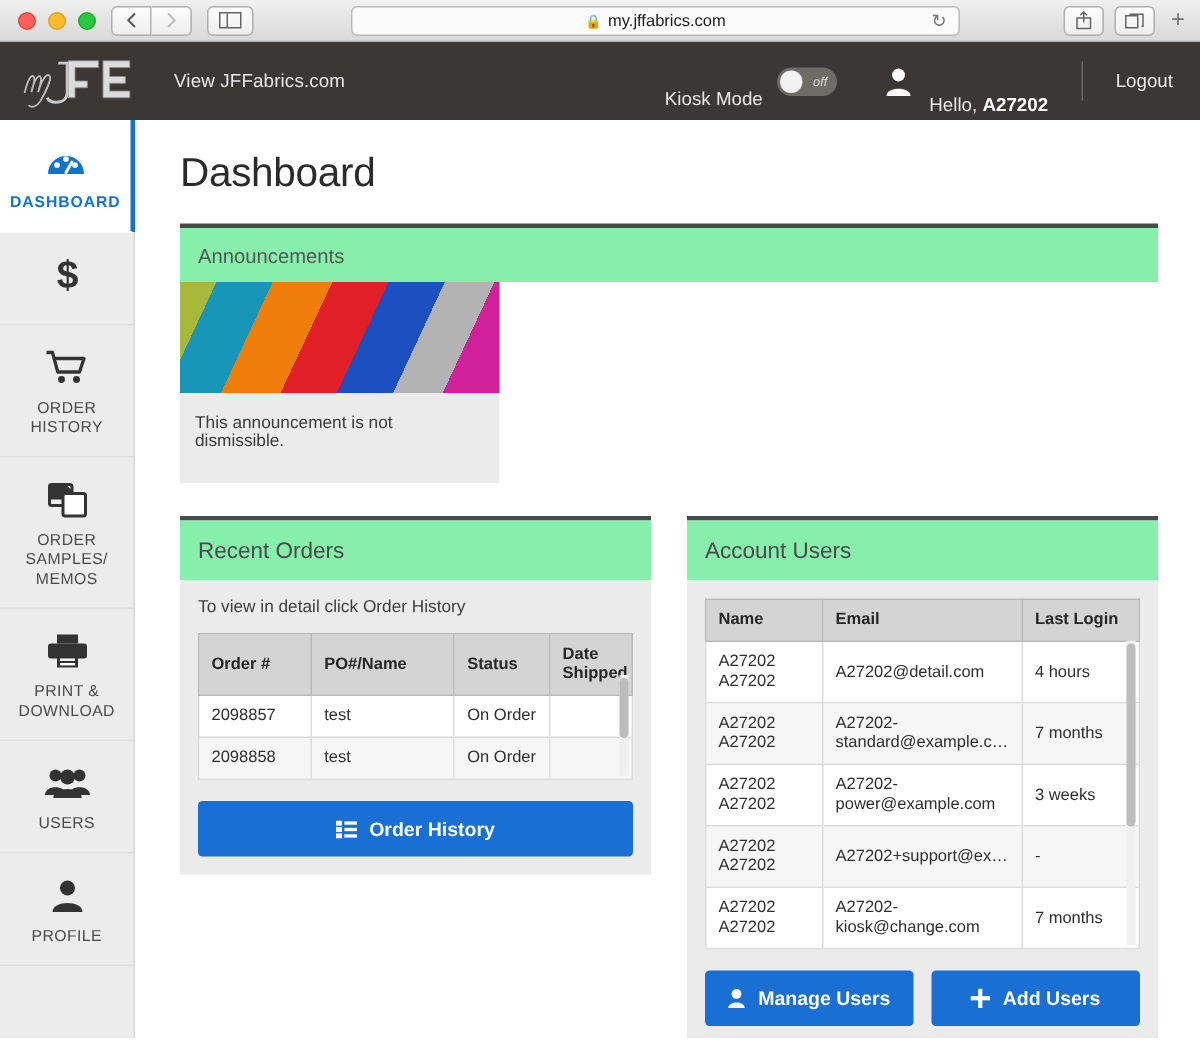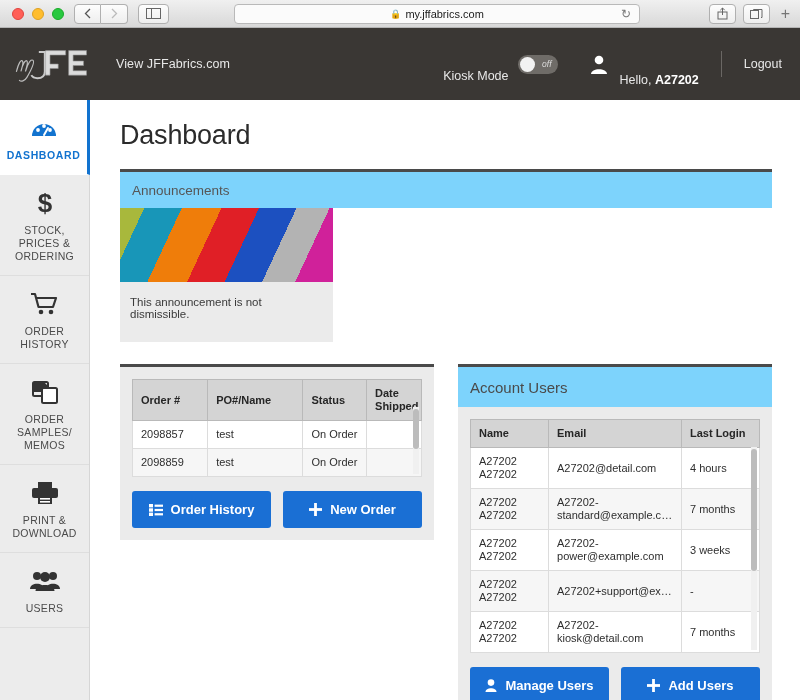--- a/index.html
+++ b/index.html
@@ -49,21 +49,21 @@
     font-size: 11px; color: #1a1a1a;
   }
   .lock { margin-right: 4px; font-size: 9px; color: #555; }
   .reload { position: absolute; right: 8px; font-size: 12px; color: #777; }
 
   .right-tools { position: absolute; right: 6px; display: flex; align-items: center; gap: 7px; }
   .plus-tab { font-size: 16px; color: #767676; padding: 0 4px; }
 
   
   .app-header {
-    height: 72px; background: #3a3734;
+    height: 52px; background: #3a3734;
     display: flex; align-items: center;
     padding: 0 18px 0 12px;
     position: relative;
   }
   .logo { width: 82px; height: 46px; flex: none; }
   .view-link { color: #e8e8e8; font-size: 12.5px; margin-left: 22px; letter-spacing: .1px; }
   .header-right { margin-left: auto; display: flex; align-items: center; }
   .kiosk-label { color: #e8e8e8; font-size: 12.5px; margin-right: 9px; margin-top: 24px; }
   .toggle {
     width: 40px; height: 19px; border-radius: 10px;
@@ -102,21 +102,21 @@
     margin-right: -1px;
     border-bottom-color: #ffffff;
   }
   .side-item.active .lbl { font-weight: bold; letter-spacing: .6px; }
 
   .content { flex: 1; padding: 20px 28px 0 30px; overflow: hidden; background:#fff; }
   .page-title { font-size: 27px; font-weight: normal; color: #2b2b2b; letter-spacing: -.2px; margin-bottom: 18px; }
 
   
   .panel { border-top: 3px solid #4a4a4a; background: #fff; }
-  .panel-head { padding: 11px 12px 10px; font-size: 13.5px; color: #565656; background:#7dd3fc; }
+  .panel-head { padding: 11px 12px 10px; font-size: 13.5px; color: #565656; background:#86efac; }
   .panel-body { background: #ebebeb; padding: 12px; }
 
   .announce-card { width: 213px; background: #ebebeb; }
   .fabric {
     height: 74px; width: 100%;
     background:
       linear-gradient(115deg,
         #a8b83c 0px, #a8b83c 22px,
         #1896b8 22px, #1896b8 56px,
         #ef7d0a 56px, #ef7d0a 92px,
@@ -261,21 +261,20 @@
       </span>
       <div class="lbl">DASHBOARD</div>
     </div>
 
     <div class="side-item">
       <span class="ico">
         <svg width="22" height="28" viewBox="0 0 22 28">
             <text x="11" y="23" font-size="26" font-family="Liberation Sans, sans-serif" font-weight="bold" fill="#333" text-anchor="middle">$</text>
           </svg>
       </span>
-      <div class="lbl">STOCK, PRICES &amp; ORDERING</div>
     </div>
 
     <div class="side-item">
       <span class="ico">
         <svg width="30" height="24" viewBox="0 0 30 24">
             <path d="M1 2 H5 L8.5 15 H23 L26 6 H7" stroke="#333" stroke-width="2.2" fill="none" stroke-linejoin="round"></path>
             <circle cx="11" cy="20" r="2.3" fill="#333"></circle>
             <circle cx="21" cy="20" r="2.3" fill="#333"></circle>
           </svg>
       </span>
@@ -313,57 +312,68 @@
             <circle cx="23" cy="6" r="4" fill="#333"></circle>
             <path d="M0 19 C0 12, 14 12, 14 19 Z" fill="#333"></path>
             <path d="M16 19 C16 12, 30 12, 30 19 Z" fill="#333"></path>
             <circle cx="15" cy="7" r="5" fill="#333"></circle>
             <path d="M5.5 21 C5.5 13, 24.5 13, 24.5 21 Z" fill="#333"></path>
           </svg>
       </span>
       <div class="lbl">USERS</div>
     </div>
 
+    <div class="side-item">
+      <span class="ico">
+        <svg width="24" height="24" viewBox="0 0 24 24">
+            <circle cx="12" cy="7" r="5" fill="#333"></circle>
+            <path d="M2 23 C2 15, 22 15, 22 23 Z" fill="#333"></path>
+          </svg>
+      </span>
+      <div class="lbl">PROFILE</div>
+    </div>
   </div>
 
   <div class="content">
     <h1 class="page-title">Dashboard</h1>
 
     <div class="panel">
       <div class="panel-head">Announcements</div>
       <div class="announce-card">
         <div class="fabric"></div>
         <div class="announce-text">This announcement is not dismissible.</div>
       </div>
     </div>
 
     <div class="cols">
 
       <div class="col">
         <div class="panel">
+          <div class="panel-head big">Recent Orders</div>
           <div class="panel-body">
+            <div class="panel-sub">To view in detail click Order History</div>
             <div class="tablewrap">
               <table class="grid">
                 <thead>
                     <tr>
                   <th style="width:26%">Order #</th>
                   <th style="width:33%">PO#/Name</th>
                   <th style="width:22%">Status</th>
                   <th style="width:19%">Date Shipped</th>
                 </tr>
                   </thead>
                 <tbody>
                   <tr>
                       <td>2098857</td>
                       <td>test</td>
                       <td>On Order</td>
                       <td></td>
                     </tr>
                   <tr>
-                      <td>2098859</td>
+                      <td>2098858</td>
                       <td>test</td>
                       <td>On Order</td>
                       <td></td>
                     </tr>
                 </tbody>
               </table>
               <div class="scrolltrack">
                   <div class="scrollthumb"></div>
                 </div>
             </div>
@@ -374,29 +384,20 @@
                       <rect x="0" y="0" width="4" height="3.4" fill="#fff"></rect>
                       <rect x="0" y="4.3" width="4" height="3.4" fill="#fff"></rect>
                       <rect x="0" y="8.6" width="4" height="3.4" fill="#fff"></rect>
                       <rect x="5.6" y="0.6" width="8.4" height="2.2" fill="#fff"></rect>
                       <rect x="5.6" y="4.9" width="8.4" height="2.2" fill="#fff"></rect>
                       <rect x="5.6" y="9.2" width="8.4" height="2.2" fill="#fff"></rect>
                     </svg>
                 </span>
                 <span>Order History</span>
               </button>
-              <button class="btn">
-                <span class="bico">
-                  <svg width="13" height="13" viewBox="0 0 13 13">
-                      <rect x="5.1" y="0" width="2.8" height="13" fill="#fff"></rect>
-                      <rect x="0" y="5.1" width="13" height="2.8" fill="#fff"></rect>
-                    </svg>
-                </span>
-                <span>New Order</span>
-              </button>
             </div>
           </div>
         </div>
       </div>
 
       <div class="col">
         <div class="panel">
           <div class="panel-head big">Account Users</div>
           <div class="panel-body">
             <div class="tablewrap">
@@ -424,21 +425,21 @@
                       <td>A27202-power@example.com</td>
                       <td>3 weeks</td>
                     </tr>
                   <tr>
                       <td>A27202 A27202</td>
                       <td>A27202+support@example.com</td>
                       <td>-</td>
                     </tr>
                   <tr>
                       <td>A27202 A27202</td>
-                      <td>A27202-kiosk@detail.com</td>
+                      <td>A27202-kiosk@change.com</td>
                       <td>7 months</td>
                     </tr>
                 </tbody>
               </table>
               <div class="scrolltrack">
                   <div class="scrollthumb"></div>
                 </div>
             </div>
             <div class="btnrow">
               <button class="btn">

